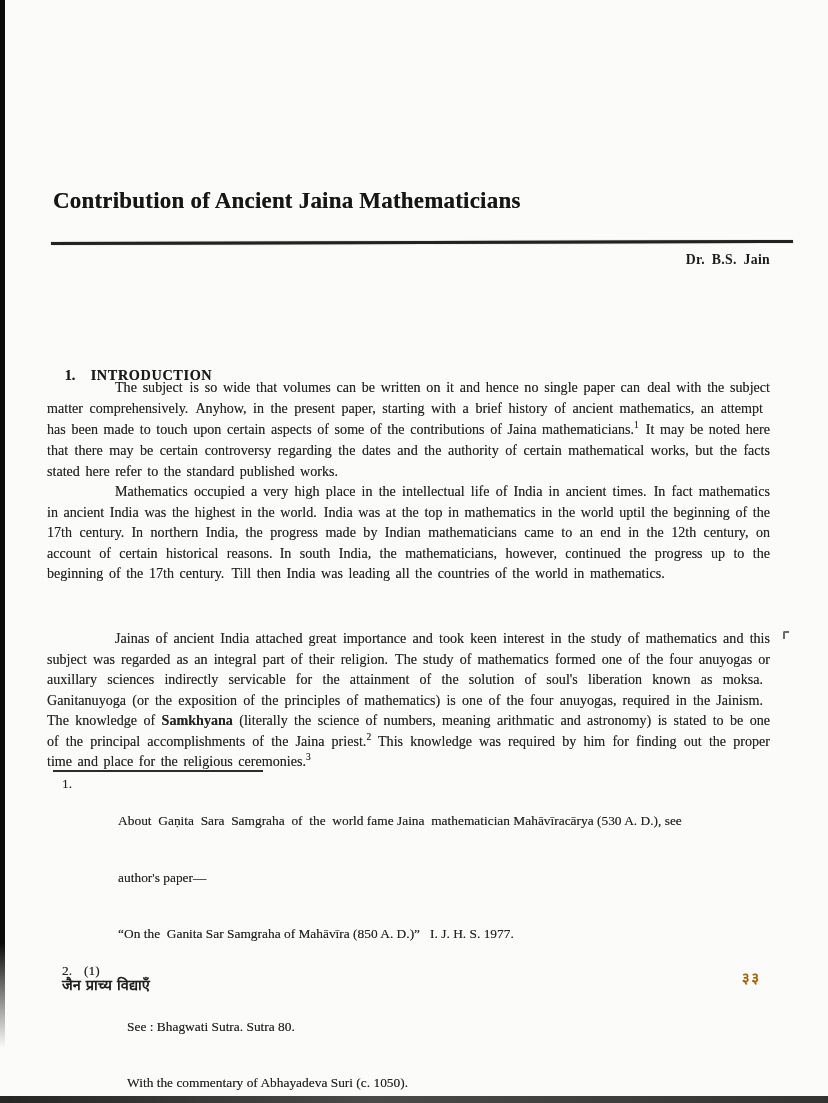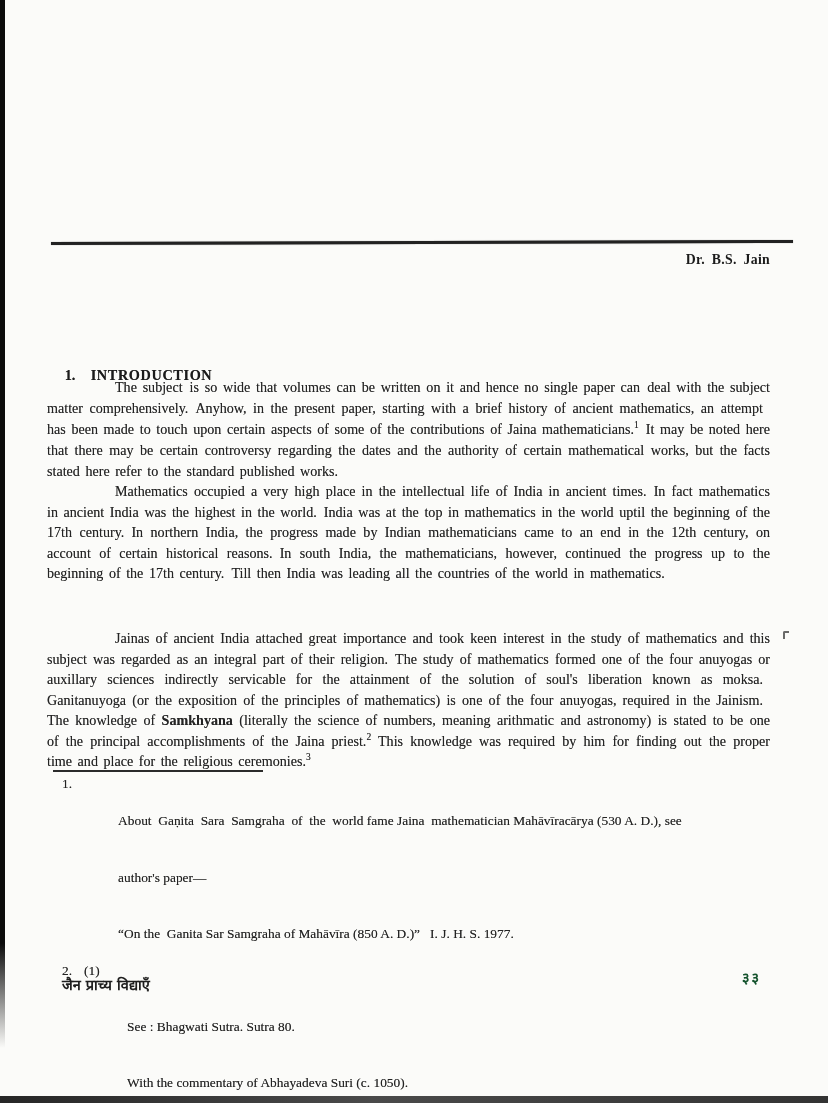--- a/index.html
+++ b/index.html
@@ -84,39 +84,40 @@
   .fn-label{position:absolute;left:84px;top:0;}
   
   .journal-title{
     position:absolute;left:62px;top:974px;
     font-family:"DejaVu Sans", sans-serif;
     font-size:14.5px;font-weight:bold;color:#1e1e1e;white-space:pre;
   }
   .page-number{
     position:absolute;left:742px;top:967px;
     font-family:"DejaVu Sans", sans-serif;
-    font-size:14.5px;font-weight:bold;letter-spacing:2px;color:#14532d;
+    font-size:14.5px;font-weight:bold;letter-spacing:2px;color:#a16207;
   }
   
   .scan-footer{
     position:absolute;left:0;top:1070px;width:828px;height:16px;
     font-family:"Liberation Sans", sans-serif;
     font-size:10.8px;color:#b6b6b6;letter-spacing:.2px;
   }
   .sf-left{position:absolute;left:17px;top:0;}
   .sf-center{position:absolute;left:0;right:0;top:0;text-align:center;}
   .sf-right{position:absolute;right:7px;top:0;}
 </style>
 </head>
 <body>
 
 <div class="page">
 
   <div class="edge-left"></div>
 
+  <h1 class="doc-title" style="margin:0;">Contribution of Ancient Jaina Mathematicians</h1>
   <div class="title-rule"></div>
   <div class="author">Dr. B.S. Jain</div>
 
   <div class="section-heading sh-1">
     <span class="sec-num">1.</span><span>INTRODUCTION</span>
   </div>
 
   <p class="para p1" style="margin:0;"><span>The subject is so wide that volumes can be written on it and hence no single paper can deal with the subject matter comprehensively. Anyhow, in the present paper, starting with a brief history of ancient mathematics, an attempt has been made to touch upon certain aspects of some of the contributions of Jaina mathematicians.</span><sup>1</sup><span> It may be noted here that there may be certain controversy regarding the dates and the authority of certain mathematical works, but the facts stated here refer to the standard published works.</span></p>
   <p class="para p2" style="margin:0;"><span>Mathematics occupied a very high place in the intellectual life of India in ancient times. In fact mathematics in ancient India was the highest in the world. India was at the top in mathematics in the world uptil the beginning of the 17th century. In northern India, the progress made by Indian mathematicians came to an end in the 12th century, on account of certain historical reasons. In south India, the mathematicians, however, continued the progress up to the beginning of the 17th century. Till then India was leading all the countries of the world in mathematics.</span></p>
 

